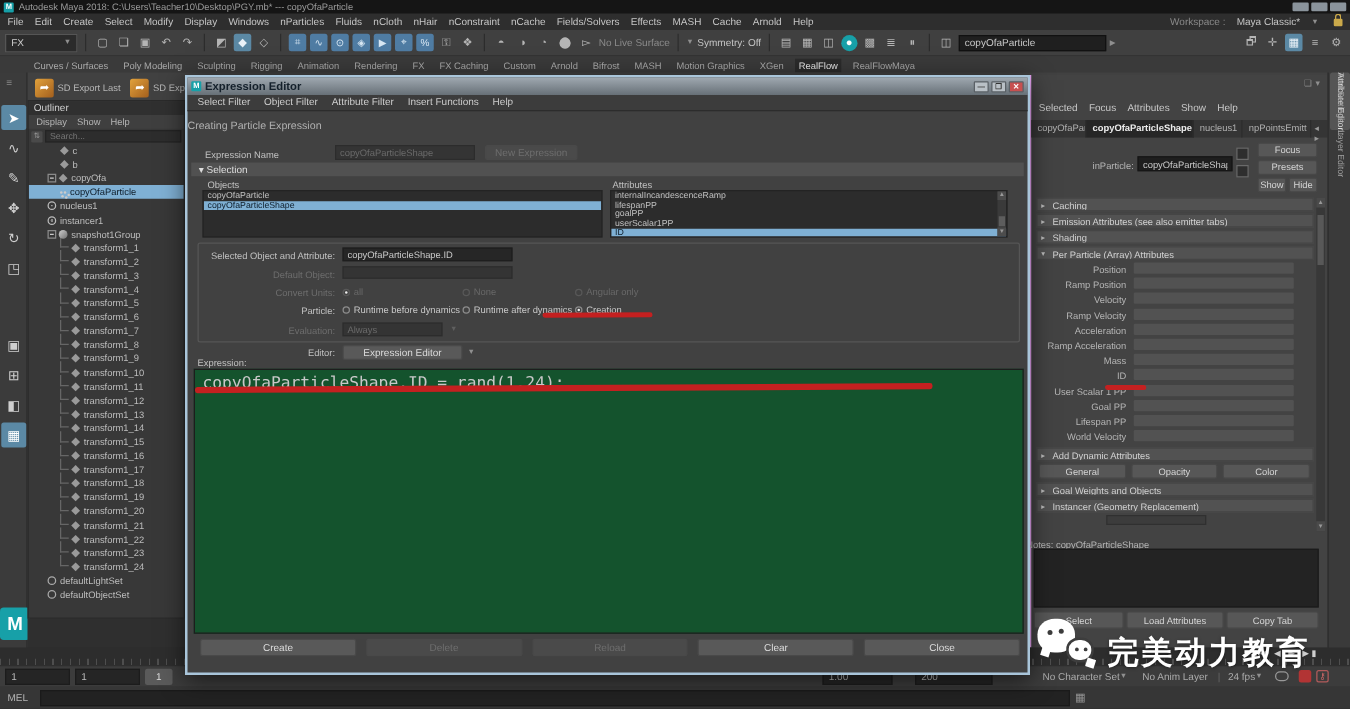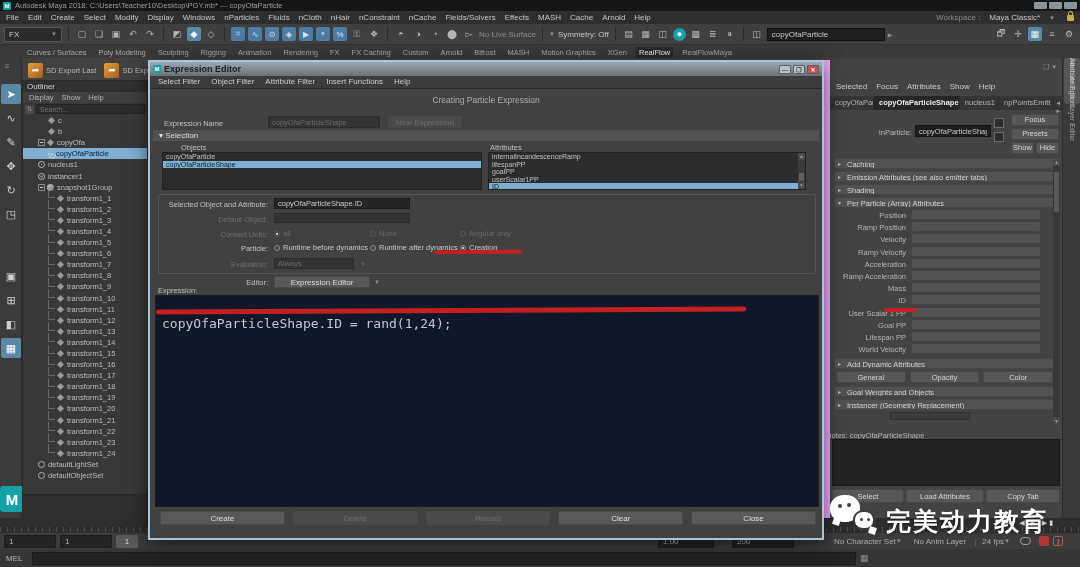--- a/index.html
+++ b/index.html
@@ -76,21 +76,21 @@
   .ic-transform .oicon{width:5px;height:5px;background:#9a9a9a;transform:rotate(45deg);margin:0 4px 0 1px;}
   .ic-particle .oicon{width:2px;height:2px;background:#ccc;border-radius:50%;
       box-shadow:3px 0 0 #ccc,6px 2px 0 #ccc,1px 3px 0 #ccc,4px 4px 0 #ccc;margin-right:6px;}
   .ic-nucleus .oicon{border:1px solid #bbb;border-radius:50%;}
   .ic-nucleus .oicon::after{content:"";position:absolute;left:2px;top:2px;width:1px;height:1px;background:#bbb;}
   .ic-instancer .oicon{border:1px solid #bbb;border-radius:50%;background:radial-gradient(circle at 50% 50%, #888 30%, transparent 32%);}
   .ic-group .oicon{border-radius:50%;background:linear-gradient(135deg,#cfcfcf,#6f6f6f);}
   .ic-set .oicon{border:1px double #aaa;border-radius:50%;}
   #below-ol{left:22px;top:495px;width:126px;height:33px;background:#2f2f2f;}
   
-  #ae{left:824px;top:60px;width:238px;height:458px;background:#434343;border-left:6px solid #f0abfc;font-size:8px;}
+  #ae{left:824px;top:60px;width:238px;height:458px;background:#434343;border-left:1px solid #f0abfc;font-size:8px;}
   #ae-menus{position:absolute;left:6px;top:22px;display:flex;gap:9px;color:#c8c8c8;}
   #ae-dock{position:absolute;right:6px;top:3px;display:flex;gap:3px;color:#8f8f8f;font-size:7px;}
   #ae-tabs{position:absolute;left:0;top:36px;width:238px;height:14px;display:flex;background:#353535;}
   .aetab{height:14px;padding:2px 5px;font-size:7.5px;color:#b0b0b0;border-right:1px solid #2c2c2c;
          overflow:hidden;white-space:nowrap;}
   .aetab.active{background:#262626;color:#ececec;font-weight:bold;}
   .aetab:nth-child(1){max-width:44px;}
   .tabnav{margin-left:auto;color:#9a9a9a;font-size:7px;padding:3px 3px;}
   .aelabel{position:absolute;font-size:7.5px;color:#b5b5b5;text-align:right;}
   .aefield{position:absolute;background:#1e1e1e;border:1px solid #161616;color:#c9c9c9;font-size:7.5px;
@@ -138,21 +138,21 @@
   #ee{left:148px;top:60px;width:676px;height:480px;background:#414141;z-index:10;
       border:2px solid var(--dialog-border);box-shadow:0 4px 18px rgba(0,0,0,.6);}
   #ee-title{position:absolute;left:0;top:0;width:672px;height:14px;
             background:linear-gradient(#9fa8b0,#677077);display:flex;align-items:center;gap:3px;
             padding:0 3px;font-size:9px;font-weight:bold;color:#14202b;}
   .dwb{width:12px;height:9px;border-radius:1px;background:#b9c0c6;border:1px solid #5a6066;
        font-size:6px;line-height:8px;text-align:center;color:#333;}
   .dwb.close{background:#c75050;color:#fff;}
   #ee-menus{position:absolute;left:0;top:14px;width:672px;height:13px;background:#3c3c3c;
             border-bottom:1px solid #2c2c2c;display:flex;gap:11px;padding:1px 8px;font-size:8px;color:#cdcdcd;}
-  #ee-heading{position:absolute;left:0;top:33px;width:672px;text-align:center;font-size:8.5px;color:#b0b0b0;}
+  #ee-heading{position:absolute;left:0;top:33px;width:672px;font-size:8.5px;color:#b0b0b0;}
   .eelabel{position:absolute;font-size:7.5px;color:#c0c0c0;}
   .eelabel.dim,.dim{color:#6d6d6d;}
   .eefield{position:absolute;background:#262626;border:1px solid #1e1e1e;color:#c9c9c9;font-size:7.5px;
            padding:0 3px;font-family:"Liberation Sans",sans-serif;}
   .eefield.dimf{background:#343434;color:#6a6a6a;border-color:#2c2c2c;}
   .eebtn{background:#595959;border:1px solid #494949;border-radius:2px;color:#dcdcdc;font-size:8px;
          display:flex;align-items:center;justify-content:center;}
   .eebtn.dim{background:#4a4a4a;color:#6e6e6e;}
   #ee-selbar{position:absolute;left:3px;top:68px;width:666px;height:11px;background:#515151;
              font-size:8px;color:#dedede;padding:1px 6px;}
@@ -167,22 +167,22 @@
   .eerow .eelabel{left:6px;top:2px;width:112px;text-align:right;}
   .optrow{position:absolute;left:124px;top:1px;display:flex;align-items:center;}
   .opt{display:flex;align-items:center;gap:3px;font-size:7.5px;color:#c8c8c8;}
   .opt:nth-child(1){width:96px;}
   .opt:nth-child(2){width:90px;}
   .rdot{width:6px;height:6px;border:1px solid #8d8d8d;border-radius:50%;position:relative;flex:none;}
   .opt.selected .rdot::after{content:"";position:absolute;left:1px;top:1px;width:2px;height:2px;background:#eee;border-radius:50%;}
   .opt.dim{color:#686868;}
   .opt.dim .rdot{border-color:#585858;}
   .opt em{font-style:normal;}
-  #ee-code{position:absolute;left:5px;top:233px;width:664px;height:212px;background:#0f172a;border:1px solid #1d1d1d;
-           font-family:"DejaVu Sans Mono",monospace;font-size:13px;color:#c8c8c8;padding:20px 6px;}
+  #ee-code{position:absolute;left:5px;top:233px;width:664px;height:212px;background:#14532d;border:1px solid #1d1d1d;
+           font-family:"DejaVu Sans Mono",monospace;font-size:13px;color:#c8c8c8;padding:3px 6px;}
   #ee-btns{position:absolute;left:10px;top:449px;width:656px;height:14px;display:flex;gap:8px;}
   #ee-btns .eebtn{flex:1;height:14px;}
   
   .ann{position:absolute;background:var(--red);border-radius:2px;z-index:12;transform:rotate(-0.3deg);}
   #watermark{position:absolute;left:830px;top:492px;z-index:14;display:flex;align-items:center;gap:8px;}
   #wm-icon{position:relative;width:48px;height:46px;}
   .bub{position:absolute;background:#fff;border-radius:46%;}
   .bub i{position:absolute;background:#3c3c3c;border-radius:50%;}
   .bub .tail{position:absolute;width:7px;height:7px;background:#fff;transform:rotate(18deg);}
   #bub-big{left:0;top:3px;width:30px;height:27px;}
@@ -754,21 +754,21 @@
         <span>Insert Functions</span>
         <span>Help</span>
     </div>
     <div id="ee-heading">Creating Particle Expression</div>
 
     <span class="eelabel" style="left:14px;top:57px">Expression Name</span>
     <input class="eefield dimf" style="left: 118px; top: 54px; width: 112px; height: 12px;" value="copyOfaParticleShape">
     <div class="eebtn dim" style="position:absolute;left:238px;top:54px;width:74px;height:12px">New Expression</div>
 
     <div id="ee-selbar">▾  Selection</div>
-    <span class="eelabel" style="left:31px;top:81px">Objects</span>
+    <span class="eelabel" style="left:16px;top:81px">Objects</span>
     <span class="eelabel" style="left:340px;top:81px">Attributes</span>
     <div class="listbox" style="left:12px;width:320px">
       <div class="lrow">copyOfaParticle</div>
         <div class="lrow selected">copyOfaParticleShape</div>
     </div>
     <div class="listbox" style="left:338px;width:318px">
       <div class="lrow">internalIncandescenceRamp</div>
         <div class="lrow">lifespanPP</div>
         <div class="lrow">goalPP</div>
         <div class="lrow">userScalar1PP</div>

